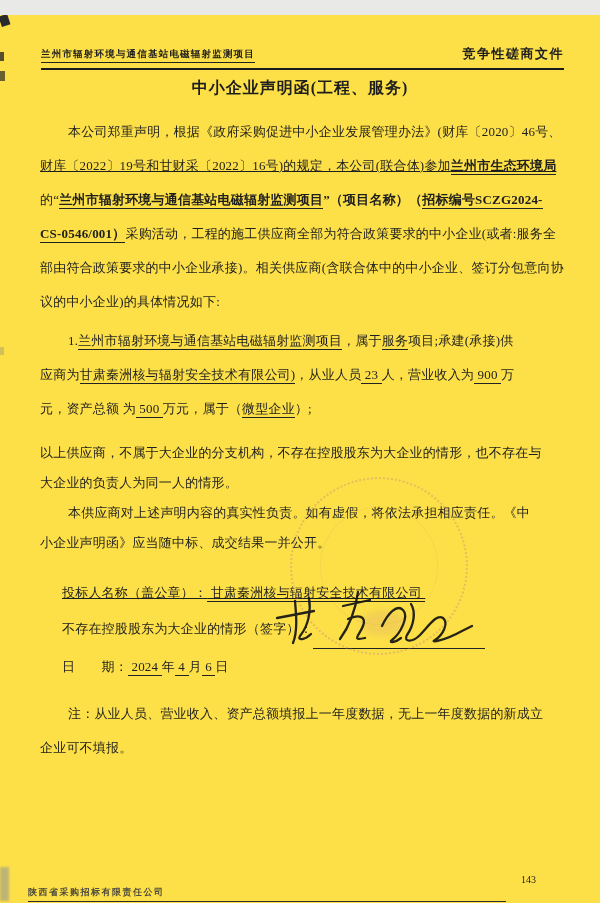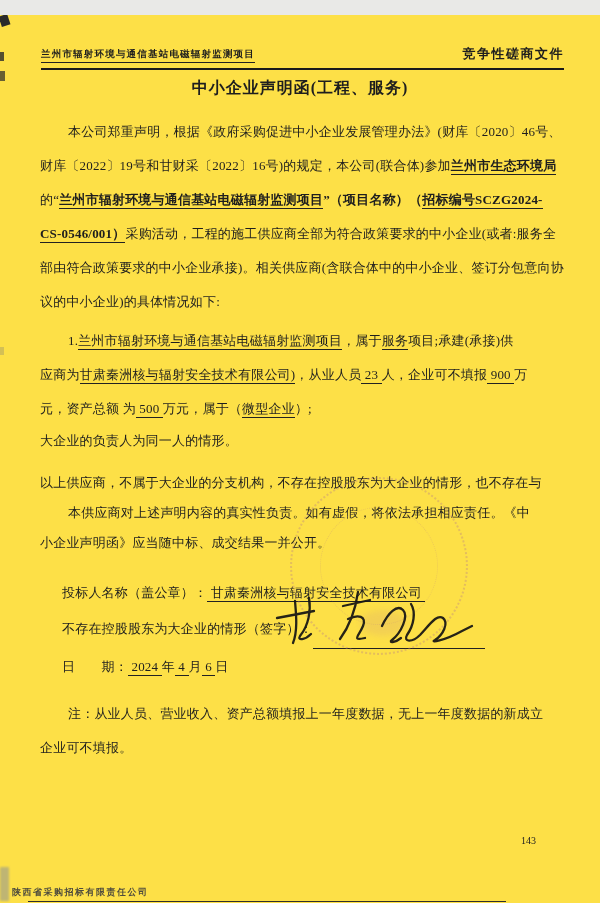--- a/index.html
+++ b/index.html
@@ -45,25 +45,25 @@
     border:1px dotted rgba(186,132,132,0.25); border-radius:50%;
   }
   .seal-smudge {
     position:absolute; left:360px; top:595px; width:46px; height:26px;
     background:rgba(198,140,140,0.18); border-radius:50%; filter:blur(3px);
   }
   
   .sig-svg { position:absolute; left:264px; top:570px; }
   
   .ftr-company {
-    position:absolute; left:12px; top:871px;
+    position:absolute; left:28px; top:871px;
     font-size:9px; font-weight:bold; color:#3c3c3c; letter-spacing:1.5px; opacity:.9;
   }
   .ftr-line { position:absolute; left:28px; top:886px; width:478px; border-bottom:1.5px solid #2e2e2e; }
-  .page-num { position:absolute; left:521px; top:820px; font-size:10px; color:#222; }
+  .page-num { position:absolute; left:521px; top:859px; font-size:10px; color:#222; }
   
   .art { position:absolute; background:#2a2a2a; }
   .art.a1 { left:0; top:0; width:9px; height:11px; transform:rotate(-18deg); }
   .art.a2 { left:0; top:37px; width:4px; height:9px; opacity:.8; }
   .art.a3 { left:0; top:56px; width:5px; height:10px; opacity:.7; }
   .art.a4 { left:0; top:332px; width:4px; height:8px; opacity:.3; background:#777; }
   .art.a5 { left:0; top:852px; width:9px; height:34px; opacity:.55; background:#8d9397; filter:blur(1px); }
   .bottom-band { position:absolute; left:0; bottom:0; width:100%; height:6px; background:#d7dce0; }
 </style>
 </head>
@@ -73,33 +73,33 @@
 
   <div class="hdr">
     <span class="hdr-left">兰州市辐射环境与通信基站电磁辐射监测项目</span>
     <span class="hdr-right">竞争性磋商文件</span>
   </div>
 
   <div class="doc-title">中小企业声明函(工程、服务)</div>
 
   <div class="body-area">
       <div class="line indent" style="line-height: 34px;"><span class="seg">本公司郑重声明，根据《政府采购促进中小企业发展管理办法》(财库〔2020〕46号、</span></div>
-      <div class="line" style="line-height: 34px;"><span class="seg">财库〔2022〕19号和甘财采〔2022〕16号)的规定，本公司(联合体)参加</span><span class="seg u b">兰州市生态环境局</span></div>
+      <div class="line" style="line-height: 34px; text-decoration: underline;"><span class="seg">财库〔2022〕19号和甘财采〔2022〕16号)的规定，本公司(联合体)参加</span><span class="seg u b">兰州市生态环境局</span></div>
       <div class="line" style="line-height: 34px;"><span class="seg">的“</span><span class="seg u b">兰州市辐射环境与通信基站电磁辐射监测项目</span><span class="seg b">”（项目名称）（</span><span class="seg u b">招标编号SCZG2024-</span></div>
       <div class="line" style="line-height: 34px;"><span class="seg u b">CS-0546/001）</span><span class="seg">采购活动，工程的施工供应商全部为符合政策要求的中小企业(或者:服务全</span></div>
       <div class="line" style="line-height: 34px;"><span class="seg">部由符合政策要求的中小企业承接)。相关供应商(含联合体中的中小企业、签订分包意向协</span></div>
       <div class="line" style="line-height: 34px;"><span class="seg">议的中小企业)的具体情况如下:</span></div>
       <div class="line indent" style="line-height: 34px; margin-top: 5px;"><span class="seg">1.</span><span class="seg u">兰州市辐射环境与通信基站电磁辐射监测项目</span><span class="seg">，属于</span><span class="seg u">服务</span><span class="seg">项目;承建(承接)供</span></div>
-      <div class="line" style="line-height: 34px;"><span class="seg">应商为</span><span class="seg u">甘肃秦洲核与辐射安全技术有限公司)</span><span class="seg">，从业人员</span><span class="seg u"> 23 </span><span class="seg">人，企业可不填报</span><span class="seg u"> 900 </span><span class="seg">万</span></div>
+      <div class="line" style="line-height: 34px;"><span class="seg">应商为</span><span class="seg u">甘肃秦洲核与辐射安全技术有限公司)</span><span class="seg">，从业人员</span><span class="seg u"> 23 </span><span class="seg">人，营业收入为</span><span class="seg u"> 900 </span><span class="seg">万</span></div>
       <div class="line" style="line-height: 34px;"><span class="seg">元，资产总额 为</span><span class="seg u"> 500 </span><span class="seg">万元，属于（</span><span class="seg u">微型企业</span><span class="seg">）;</span></div>
+      <div class="line" style="line-height: 30px; margin-top: 12px;"><span class="seg">以上供应商，不属于大企业的分支机构，不存在控股股东为大企业的情形，也不存在与</span></div>
       <div class="line" style="line-height: 30px;"><span class="seg">大企业的负责人为同一人的情形。</span></div>
-      <div class="line" style="line-height: 30px; margin-top: 12px;"><span class="seg">以上供应商，不属于大企业的分支机构，不存在控股股东为大企业的情形，也不存在与</span></div>
       <div class="line indent" style="line-height: 30px;"><span class="seg">本供应商对上述声明内容的真实性负责。如有虚假，将依法承担相应责任。《中</span></div>
       <div class="line" style="line-height: 30px;"><span class="seg">小企业声明函》应当随中标、成交结果一并公开。</span></div>
-      <div class="line" style="line-height: 36px; margin-top: 17px; padding-left: 22px;"><span class="seg">投标人名称（盖公章）：</span><span class="seg u"> 甘肃秦洲核与辐射安全技术有限公司 </span></div>
+      <div class="line" style="line-height: 36px; margin-top: 17px; padding-left: 22px; text-decoration: underline;"><span class="seg">投标人名称（盖公章）：</span><span class="seg u"> 甘肃秦洲核与辐射安全技术有限公司 </span></div>
       <div class="line" style="line-height: 36px; padding-left: 22px;"><span class="seg">不存在控股股东为大企业的情形（签字）：</span><span class="seg u" style="display: inline-block; width: 172px;">                             </span></div>
       <div class="line" style="line-height: 36px; padding-left: 22px;"><span class="seg">日　　期：</span><span class="seg u"> 2024 </span><span class="seg">年</span><span class="seg u"> 4 </span><span class="seg">月</span><span class="seg u"> 6 </span><span class="seg">日</span></div>
       <div class="line indent" style="line-height: 34px; margin-top: 12px;"><span class="seg">注：从业人员、营业收入、资产总额填报上一年度数据，无上一年度数据的新成立</span></div>
       <div class="line" style="line-height: 34px;"><span class="seg">企业可不填报。</span></div>
     </div>
 
   <div class="seal"></div>
   <div class="seal-smudge"></div>
 
   <svg class="sig-svg" width="214" height="72" viewBox="0 0 214 72">

